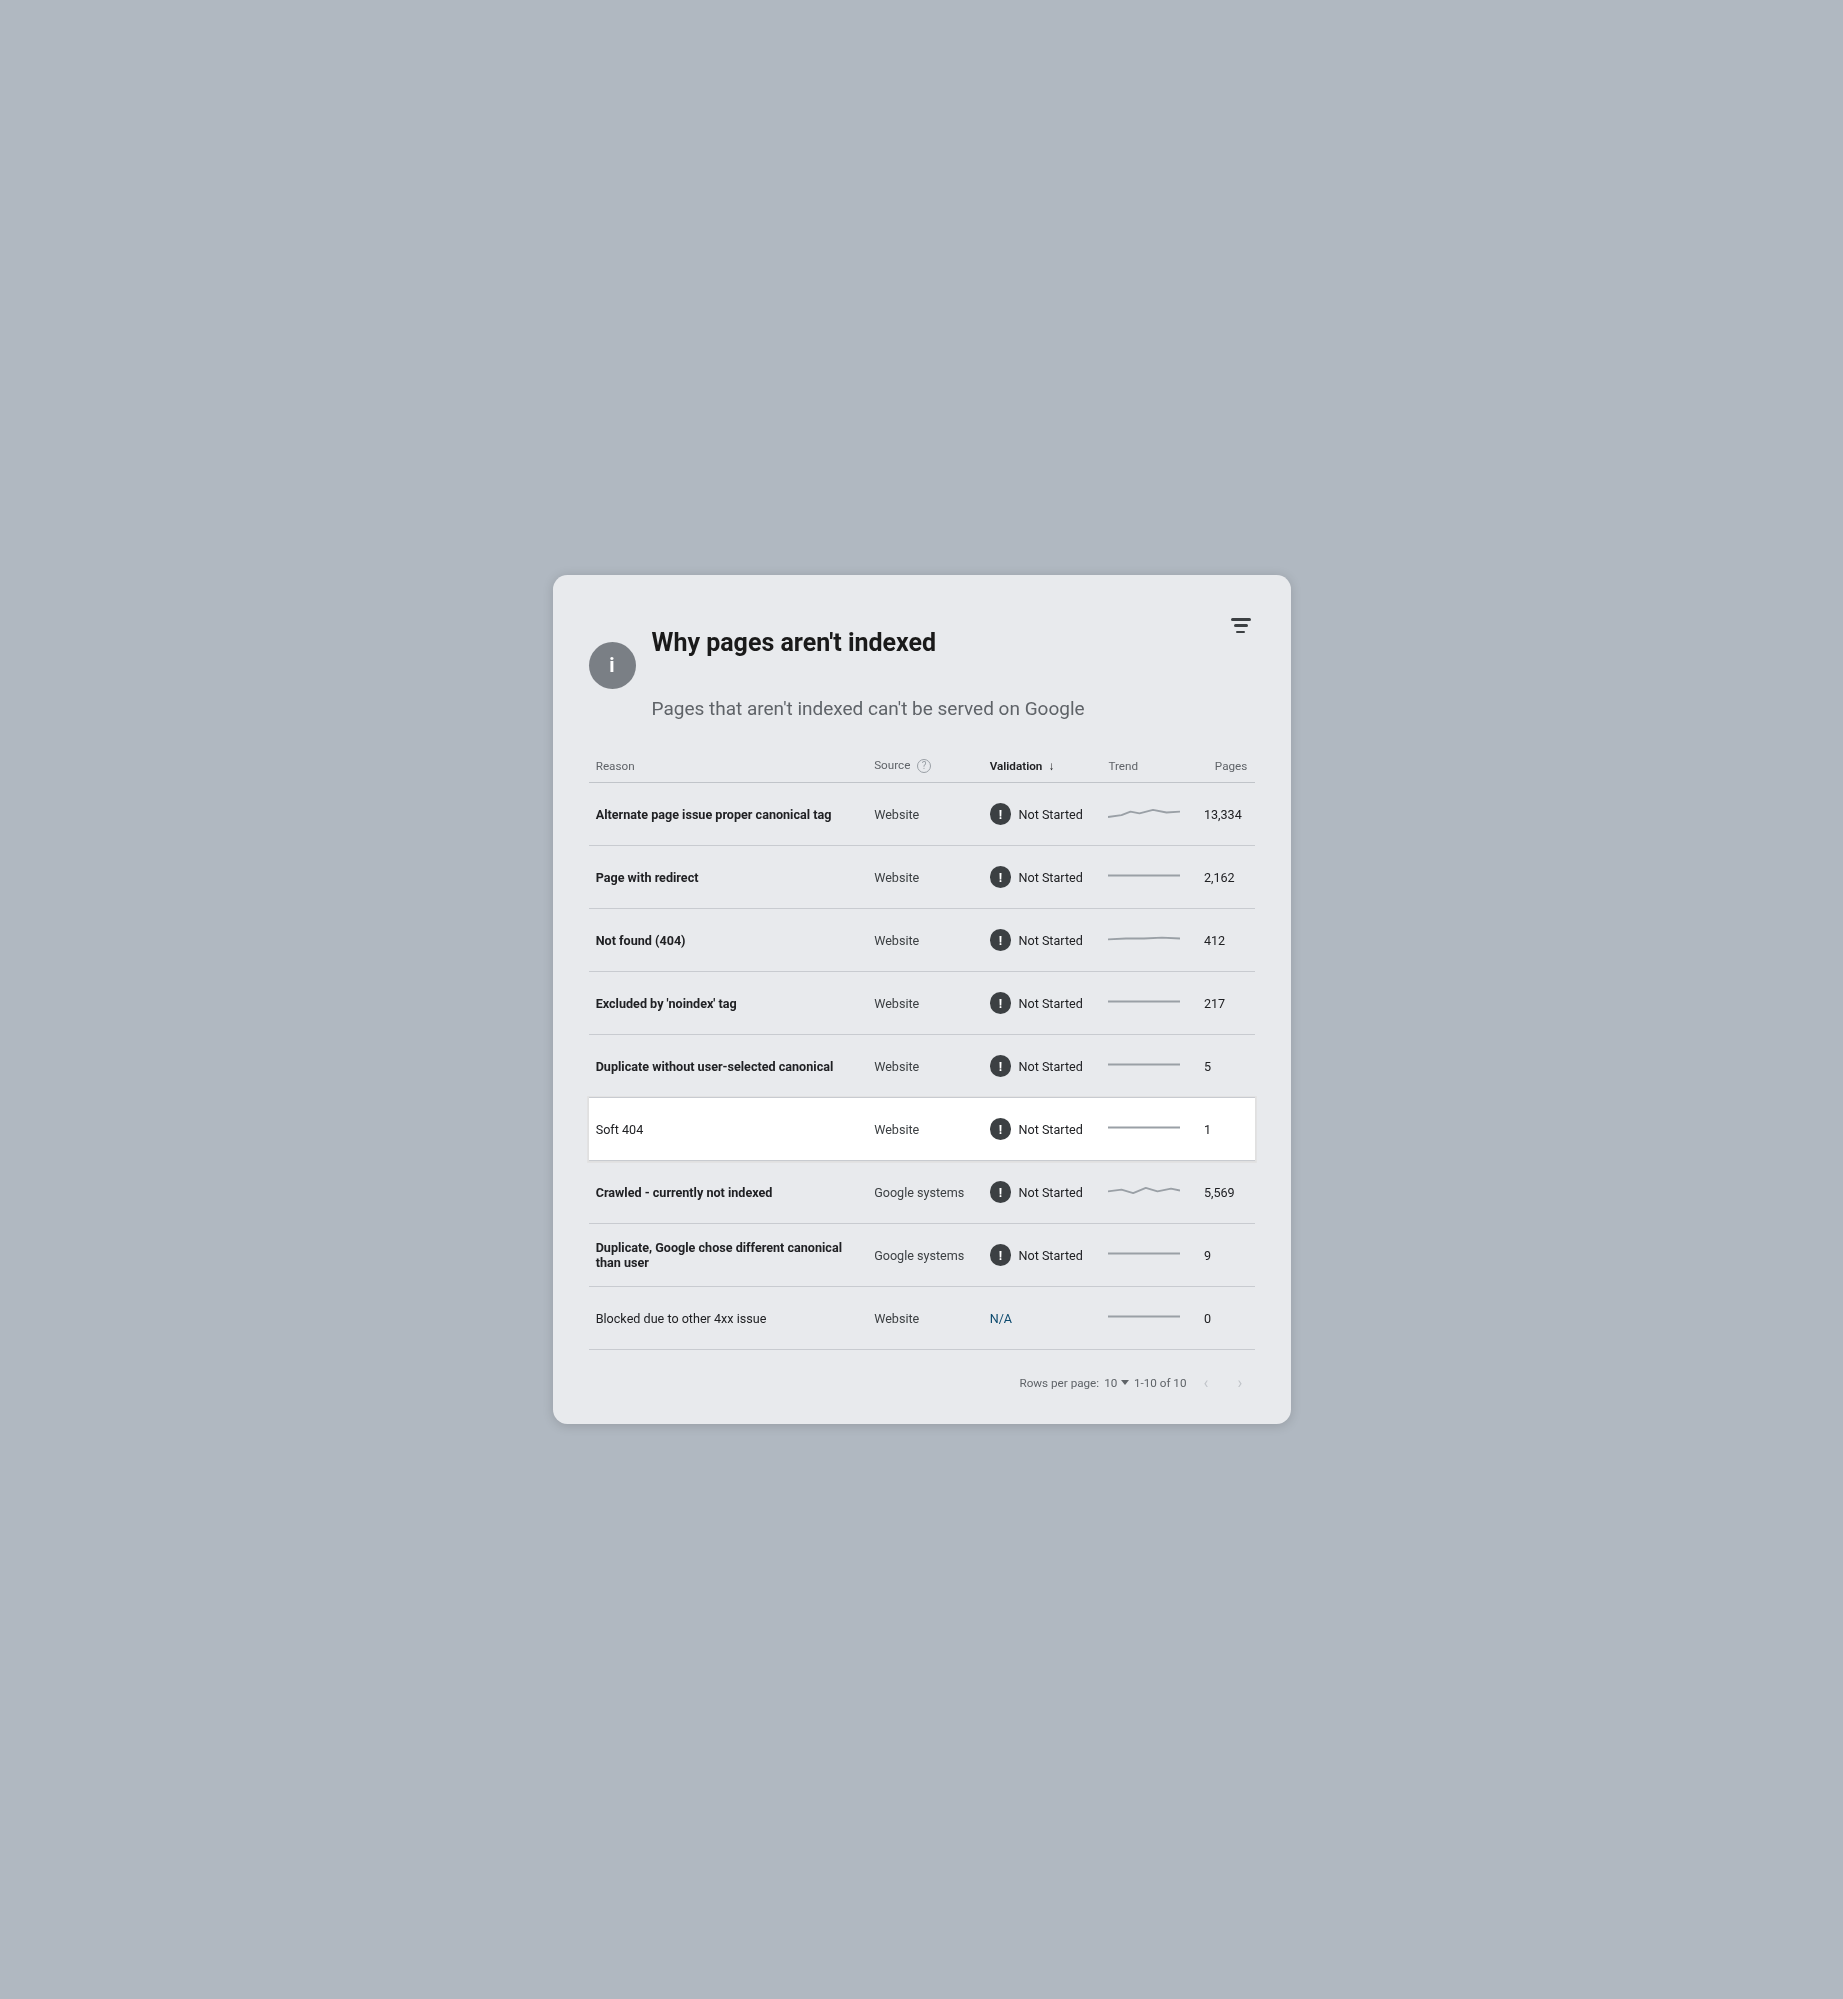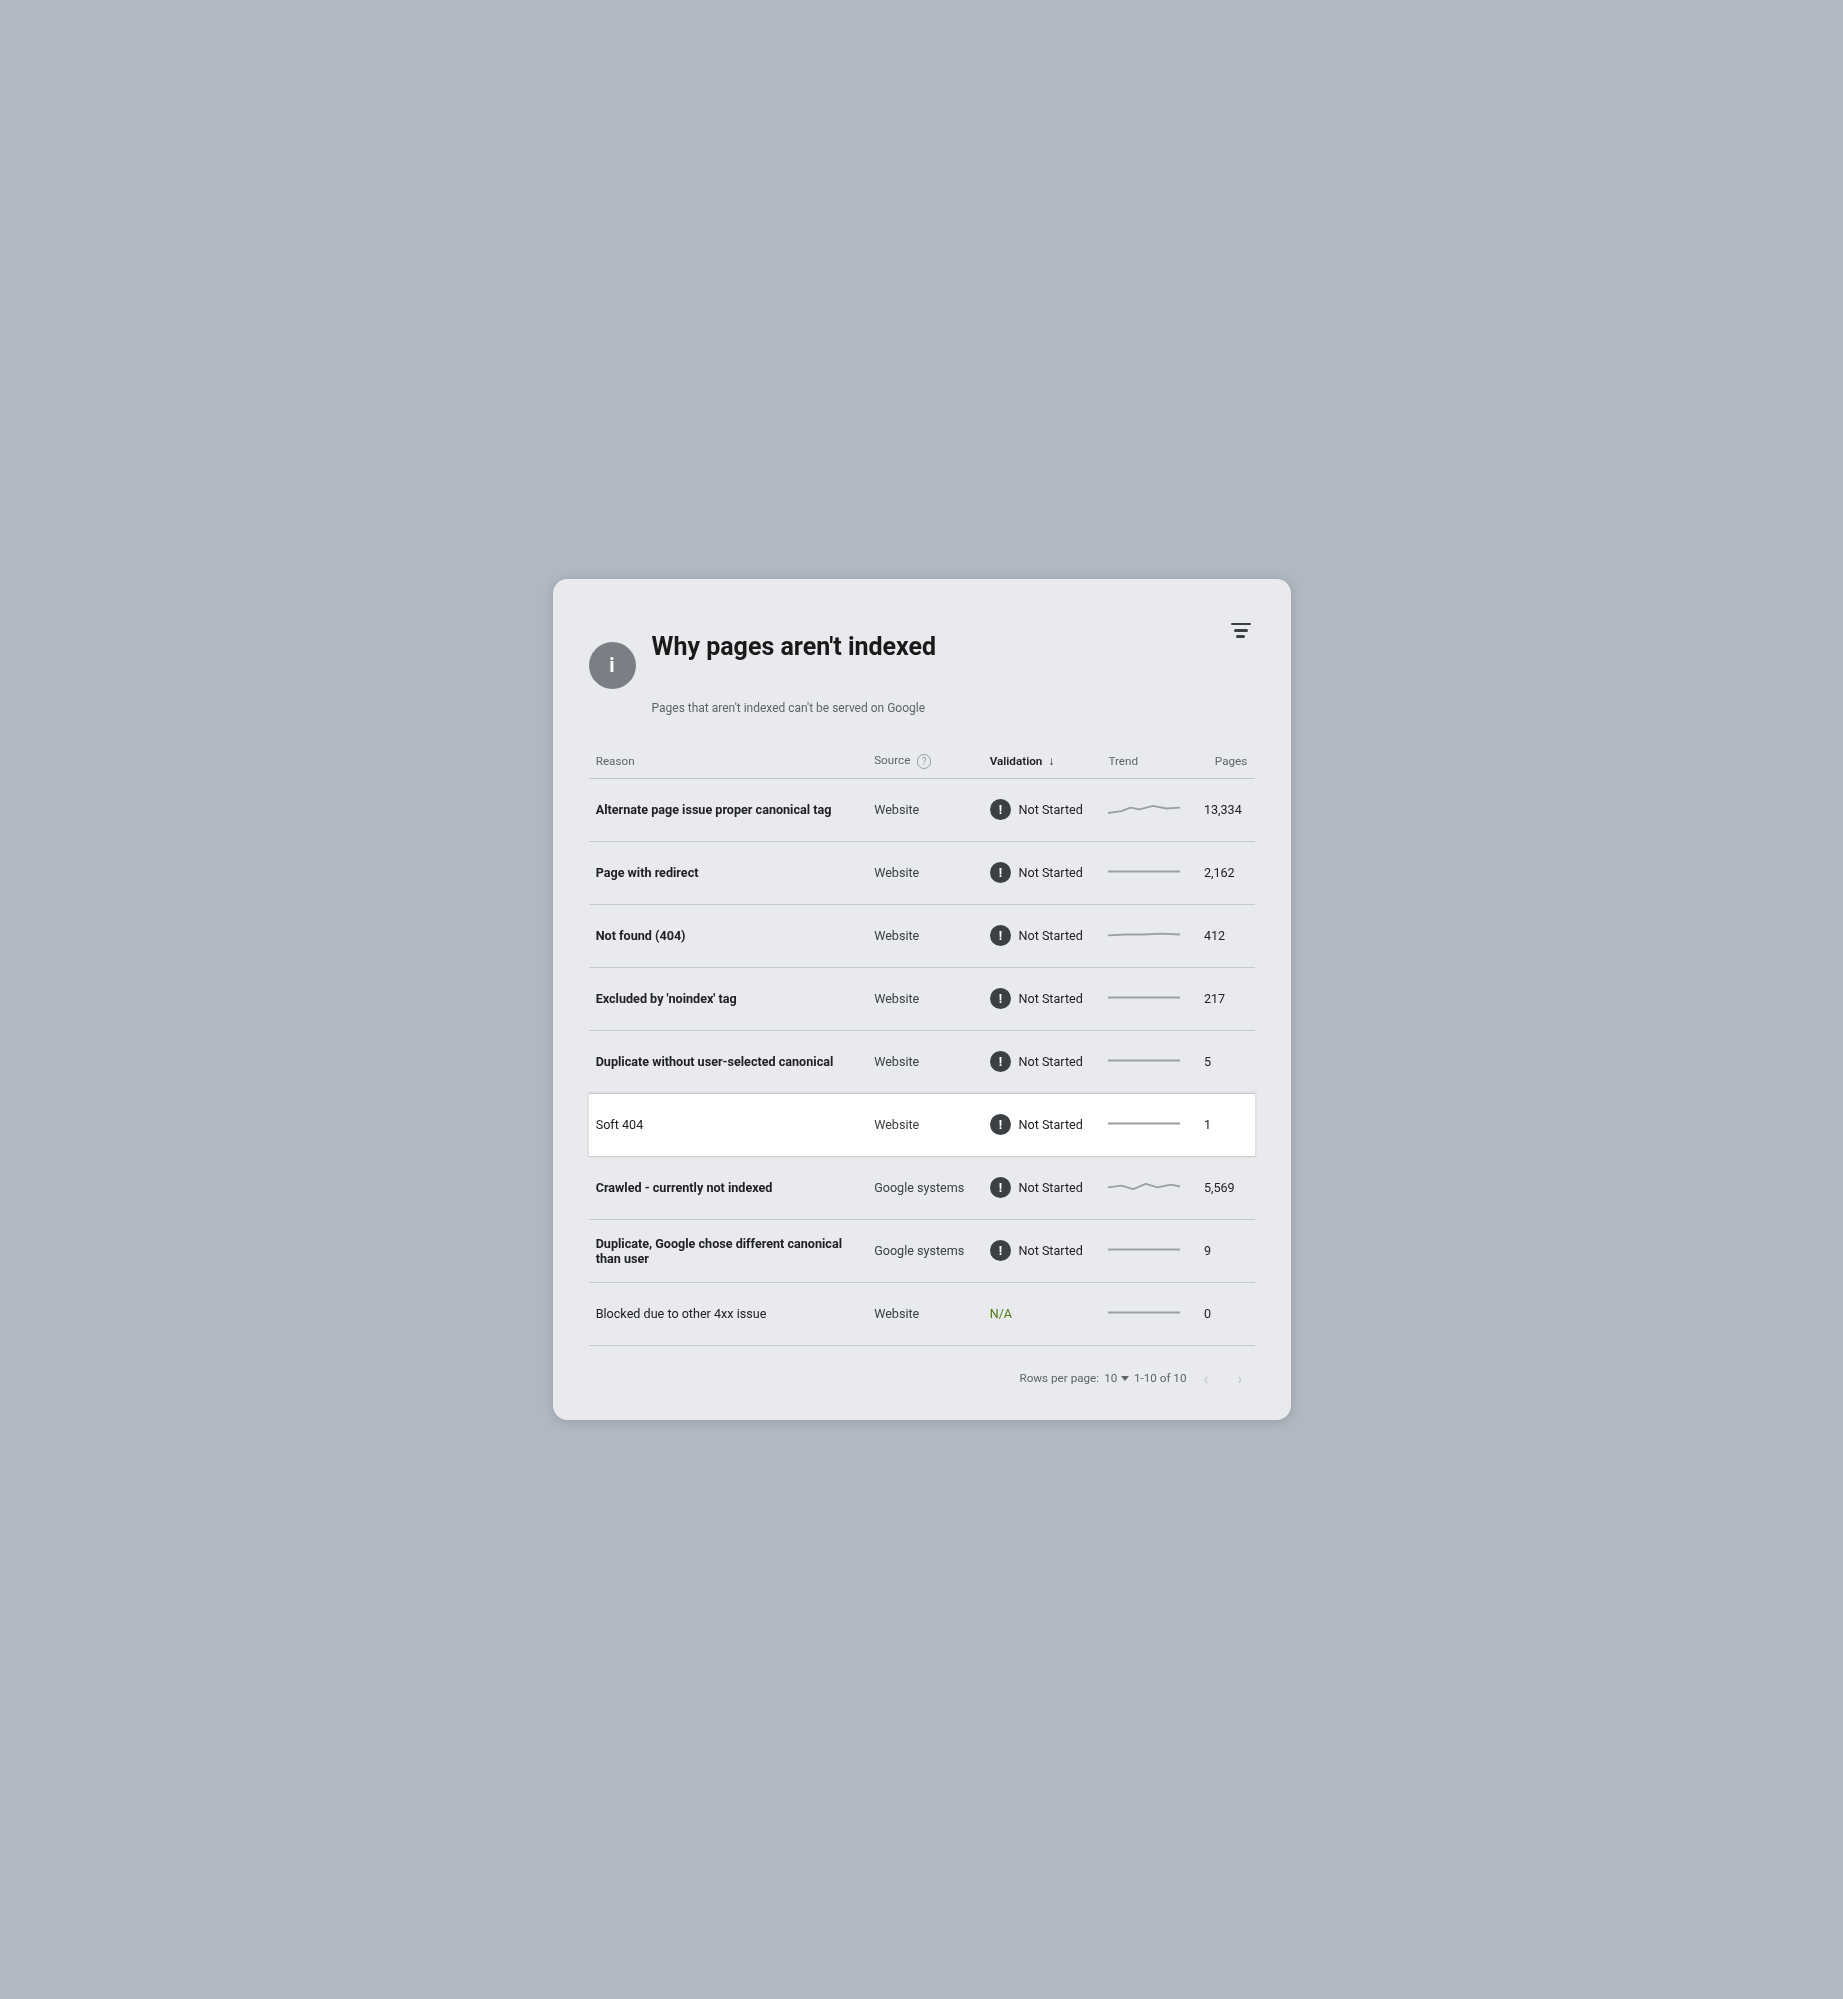--- a/index.html
+++ b/index.html
@@ -44,21 +44,21 @@
       flex-shrink: 0;
     }
     .header-text h1 {
       font-size: 25px;
       font-weight: 700;
       color: #1a1a1a;
       margin-bottom: 3.6px;
       margin-top: 17px;
     }
     .header-text p {
-      font-size: 12px;
+      font-size: 19px;
       color: #5f6368;
       margin-top: 40px;
     }
     .filter-icon {
       display: flex;
       flex-direction: column;
       gap: 3.6px;
       cursor: pointer;
       padding: 3.6px;
       margin-top: 3.6px;
@@ -166,21 +166,21 @@
       color: white;
       font-size: 12.6px;
       font-weight: bold;
       flex-shrink: 0;
     }
     .not-started-text {
       font-size: 12.6px;
       color: #202124;
     }
     .na-text {
-      color: #4d7c0f;
+      color: #0c4a6e;
       font-size: 12.6px;
     }
 
     
     .trend-svg {
       width: 72px;
       height: 27px;
     }
 
     

